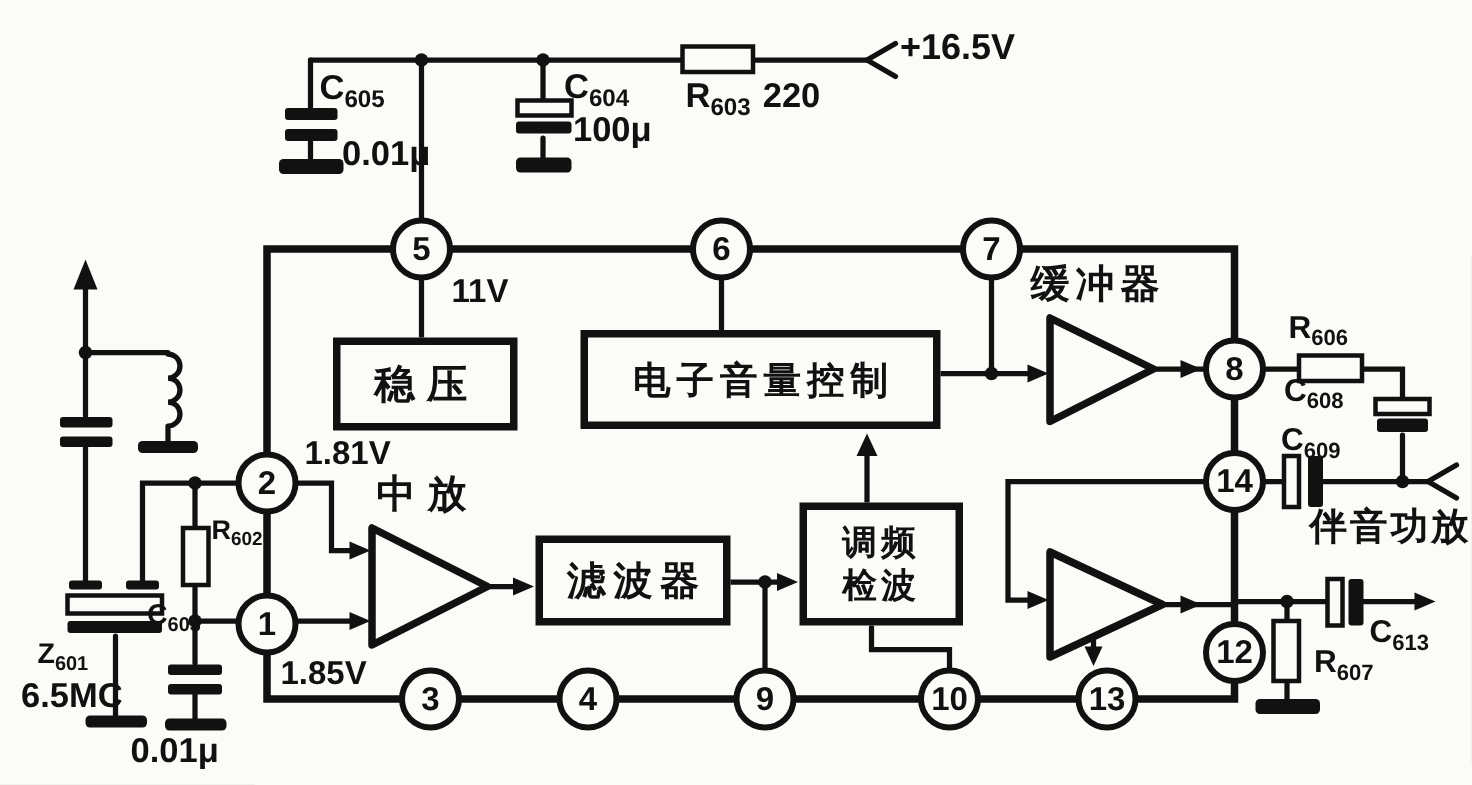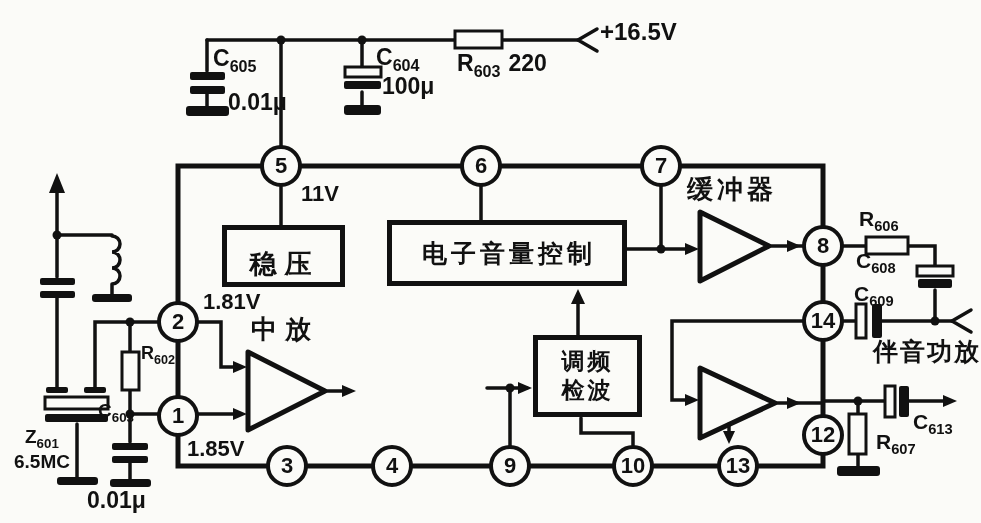--- a/index.html
+++ b/index.html
@@ -140,25 +140,28 @@
         <polygon points="957,401 943,395 943,407"></polygon>
         <polygon points="578,289 571,304 585,304"></polygon>
         <polygon points="729,444 723,431 735,431"></polygon>
         <polygon points="57,173 49,193 65,193"></polygon>
       </g>
     </g>
 
     <rect x="178" y="166" width="645" height="300" fill="none" stroke="#111" stroke-width="5"></rect>
   </svg>
 
-  <div class="block" style="left:222px;top:225px;width:123px;height:62px;font-size:27px;letter-spacing:8px;padding-left:2px;justify-content:flex-end;">
+  <div class="block" style="left:222px;top:225px;width:123px;height:62px;font-size:27px;letter-spacing:8px;padding-left:2px;">
     <span>稳压</span>
   </div>
   <div class="block" style="left:387px;top:220px;width:240px;height:66px;font-size:25px;letter-spacing:4px;padding-left:4px;">
     <span>电子音量控制</span>
+  </div>
+  <div class="block" style="left:357px;top:357px;width:130px;height:60px;font-size:26px;letter-spacing:5px;padding-left:5px;">
+    <span>滤波器</span>
   </div>
   <div class="block" style="left:533px;top:335px;width:109px;height:82px;font-size:23px;letter-spacing:3px;line-height:1.25;">
     <span>调频</span>
     <span>检波</span>
   </div>
 
   <div class="lbl" style="left:251px;top:316px;font-size:26px;letter-spacing:8px;">中放</div>
   <div class="lbl" style="left:687px;top:176px;font-size:26px;letter-spacing:4px;">缓冲器</div>
   <div class="lbl" style="left:873px;top:339px;font-size:25px;letter-spacing:2px;">伴音功放</div>
 
@@ -181,21 +184,21 @@
 
   <div class="lbl" style="left:141px;top:344px;font-size:18px;">
     <span>R</span><sub>602</sub>
   </div>
   <div class="lbl" style="left:98px;top:401px;font-size:19px;">
     <span>C</span><sub>603</sub>
   </div>
   <div class="lbl" style="left:25px;top:427px;font-size:19px;">
     <span>Z</span><sub>601</sub>
   </div>
-  <div class="lbl" style="left:14px;top:452px;font-size:19px;">6.5MC</div>
+  <div class="lbl" style="left:14px;top:452px;font-size:23px;">6.5MC</div>
   <div class="lbl" style="left:87px;top:489px;font-size:23px;">0.01μ</div>
 
   <div class="lbl" style="left:859px;top:208px;font-size:21px;">
     <span>R</span><sub>606</sub>
   </div>
   <div class="lbl" style="left:856px;top:250px;font-size:21px;text-align:center;">
     <span>C</span><sub>608</sub>
   </div>
   <div class="lbl" style="left:854px;top:283px;font-size:21px;">
     <span>C</span><sub>609</sub>

